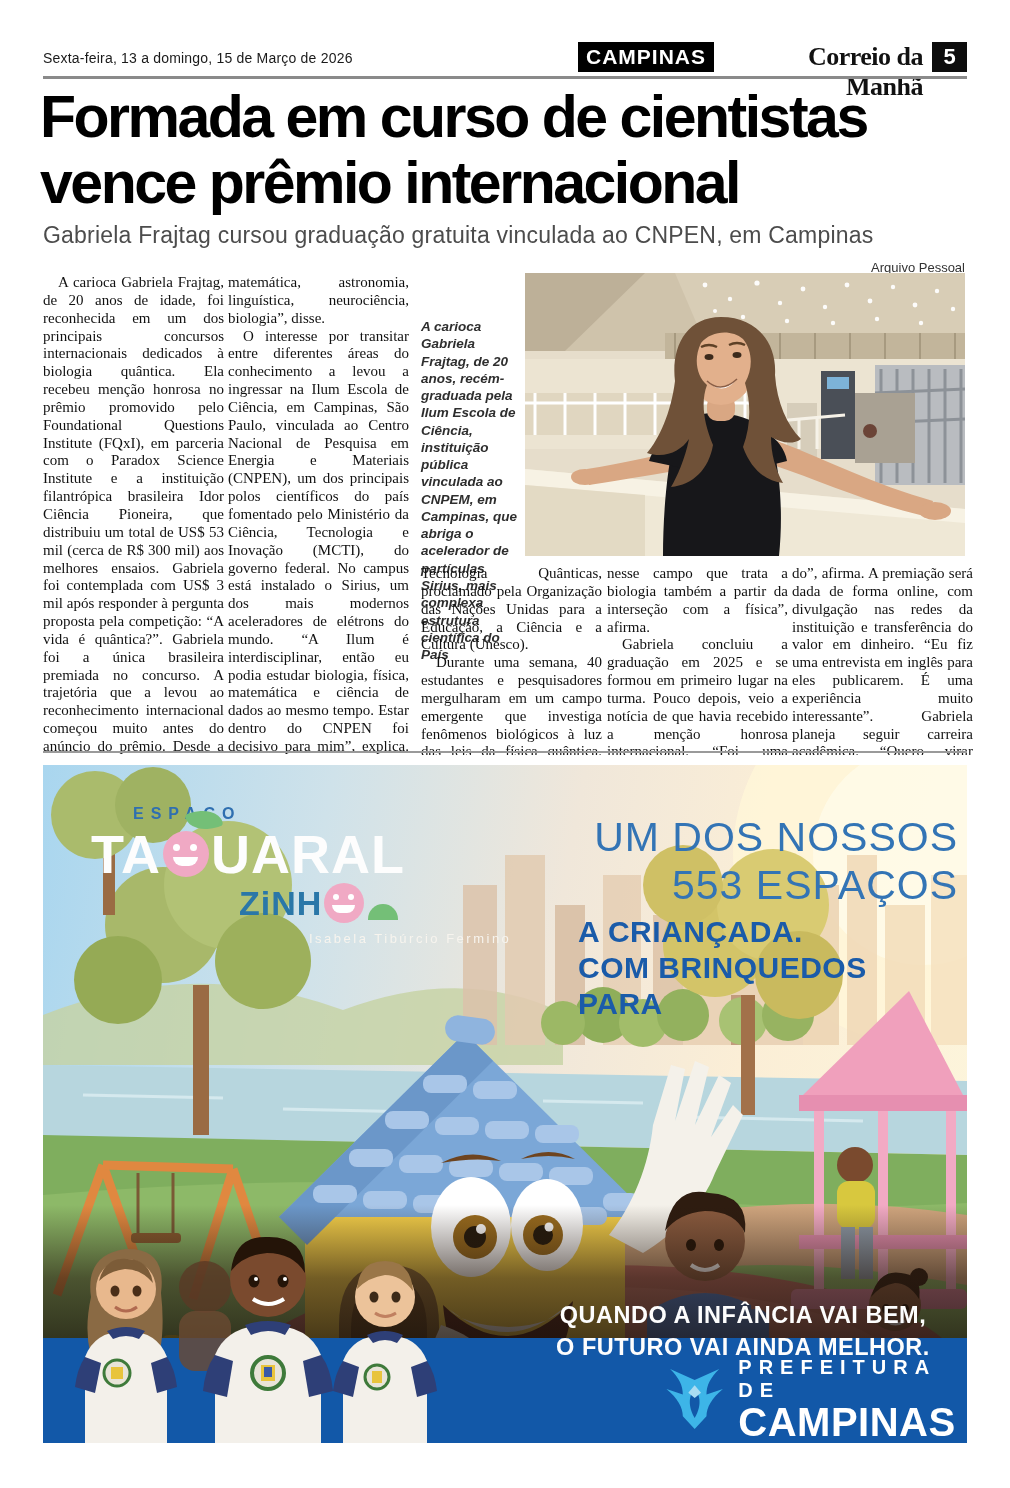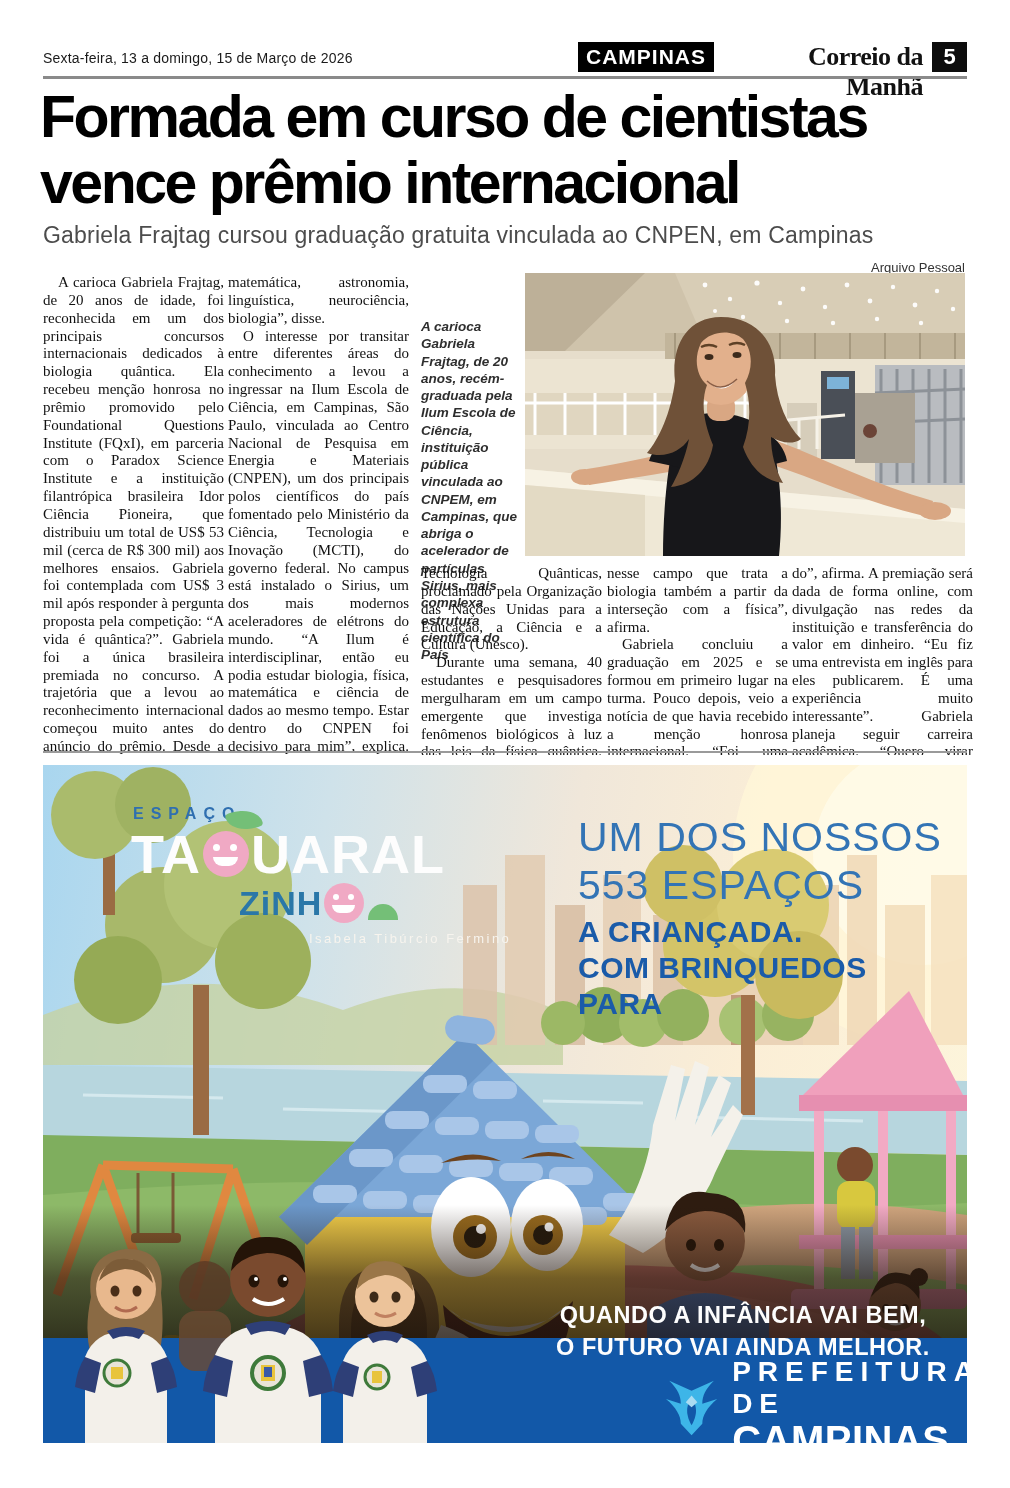--- a/index.html
+++ b/index.html
@@ -43,21 +43,21 @@
   .article-rule{position:absolute;left:43px;top:751px;width:924px;height:2px;background:#9a9a9a;}
   
   .ad{position:absolute;left:43px;top:765px;width:924px;height:678px;overflow:hidden;
       background:linear-gradient(100deg,#a9d6ef 0%,#cfe2ea 28%,#f0e7da 52%,#fbeed6 72%,#fdf6dc 100%);}
   .ad-scene{position:absolute;left:0;top:0;width:924px;height:678px;z-index:1;}
   .ad-logo{position:absolute;left:48px;top:40px;z-index:3;width:420px;}
   .ad-logo-espaco{font-family:"Liberation Sans",sans-serif;font-weight:bold;font-size:16px;
                   letter-spacing:7px;color:#2f6fb0;margin-left:42px;}
   .ad-logo-taquaral{font-family:"Liberation Sans",sans-serif;font-weight:bold;font-size:54px;
                     letter-spacing:1px;color:#fdfdfd;line-height:1.0;margin-top:4px;
-                    display:flex;align-items:center;margin-left:40px;}
+                    display:flex;align-items:center;}
   .smiley{display:inline-block;position:relative;border-radius:50%;background:#f0a9c4;}
   .smiley .eye{position:absolute;background:#fff;border-radius:50%;}
   .smiley .mouth{position:absolute;background:#fff;border-radius:0 0 40px 40px;}
   .smiley-q{width:46px;height:46px;margin:0 2px;}
   .smiley-q .eye{width:7px;height:7px;top:13px;}
   .smiley-q .e1{left:10px;} .smiley-q .e2{left:27px;}
   .smiley-q .mouth{left:10px;top:26px;width:25px;height:9px;}
   .leaf{position:absolute;width:34px;height:22px;background:#74bf77;border-radius:4px 90% 4px 90%;
         top:-22px;right:-12px;transform:rotate(-18deg);}
   .ad-logo-zinho{font-family:"Liberation Sans",sans-serif;font-weight:bold;font-size:34px;
@@ -65,33 +65,33 @@
   .smiley-o{width:40px;height:40px;margin-left:2px;}
   .smiley-o .eye{width:6px;height:6px;top:11px;}
   .smiley-o .e1{left:9px;} .smiley-o .e2{left:24px;}
   .smiley-o .mouth{left:8px;top:22px;width:23px;height:8px;}
   .bump{display:inline-block;width:30px;height:16px;background:#74bf77;border-radius:15px 15px 0 0;
         margin:18px 0 0 4px;}
   .ad-logo-sig{font-family:"Liberation Sans",sans-serif;font-size:13px;color:#f7f4ee;
                letter-spacing:2.5px;margin:8px 0 0 218px;white-space:nowrap;}
   .ad-headline{position:absolute;left:535px;top:48px;z-index:3;width:380px;
                font-family:"Liberation Sans",sans-serif;}
-  .ad-h-light{font-size:41px;color:#3374b5;font-weight:normal;letter-spacing:1px;line-height:1.18;}
+  .ad-h-light{font-size:41px;color:#3374b5;font-weight:normal;letter-spacing:1px;line-height:1.18;text-align:right;}
   .ad-h-bold{font-size:30px;color:#1a5ba9;font-weight:bold;letter-spacing:.5px;line-height:1.2;
              margin-top:4px;}
   .ad-overlay{position:absolute;left:0;top:440px;width:924px;height:133px;z-index:2;
               background:linear-gradient(to bottom,rgba(60,35,20,0) 0%,rgba(35,22,14,.62) 55%,rgba(25,16,10,.78) 100%);}
   .ad-tagline{position:absolute;left:480px;top:498px;width:440px;z-index:3;text-align:center;
               font-family:"Liberation Sans",sans-serif;font-weight:bold;font-size:23.5px;
               color:#fdfdfd;line-height:1.35;letter-spacing:.5px;margin-top:37px;}
   .ad-banner{position:absolute;left:0;top:573px;width:924px;height:105px;background:#1258a8;z-index:2;}
   .ad-banner-inner{position:absolute;left:618px;top:18px;display:flex;align-items:center;}
   .bird-badge{width:74px;height:70px;margin-right:10px;}
   .pref-text{font-family:"Liberation Sans",sans-serif;color:#fff;}
-  .pref-line1{font-size:28px;letter-spacing:7px;font-weight:bold;}
+  .pref-line1{font-size:20px;letter-spacing:7px;font-weight:bold;}
   .pref-line2{font-size:40px;font-weight:bold;letter-spacing:.5px;line-height:1.0;}
   .ad-kids{position:absolute;left:12px;top:462px;width:420px;height:216px;z-index:4;}
 </style>
 </head>
 <body>
 
 <div class="page">
 
   <div class="hdr-date">Sexta-feira, 13 a domingo, 15 de Março de 2026</div>
   <div class="hdr-section">CAMPINAS</div>

